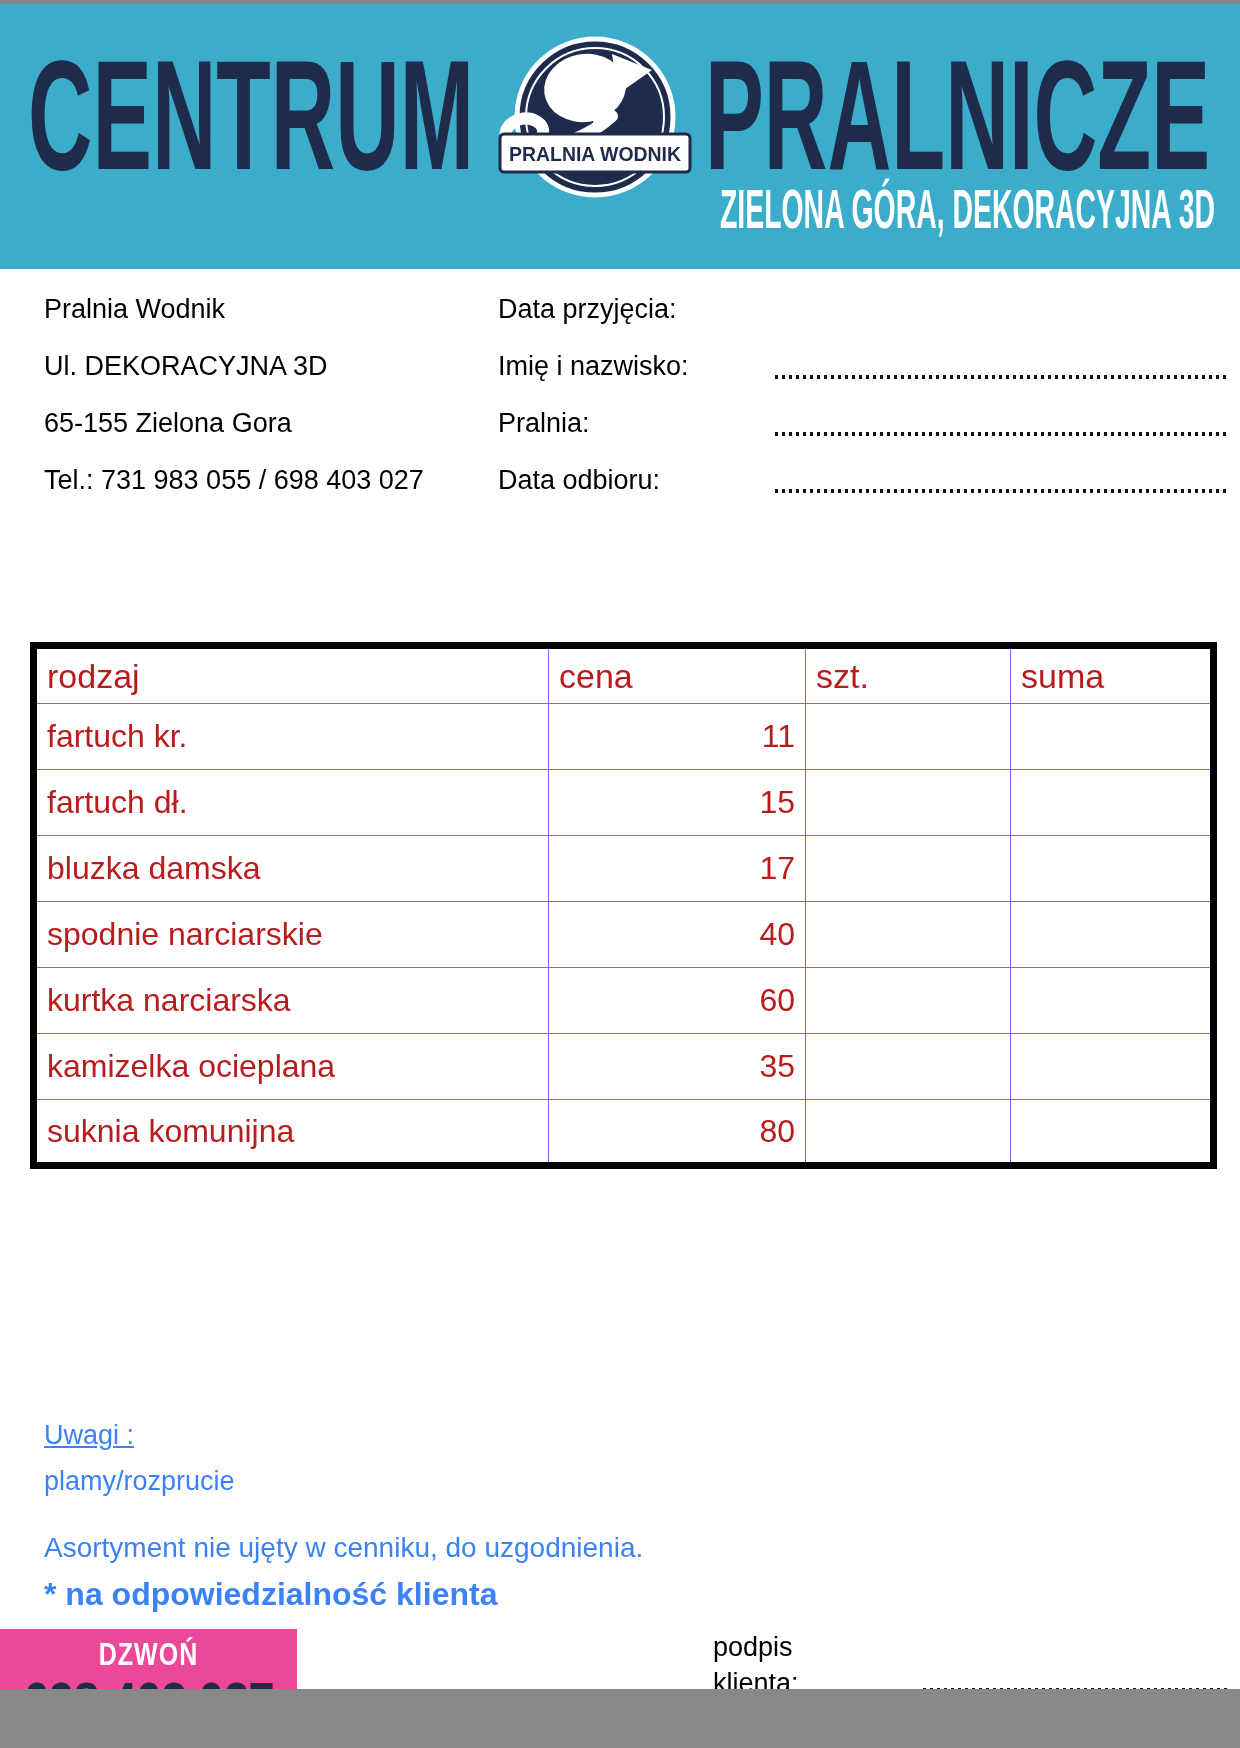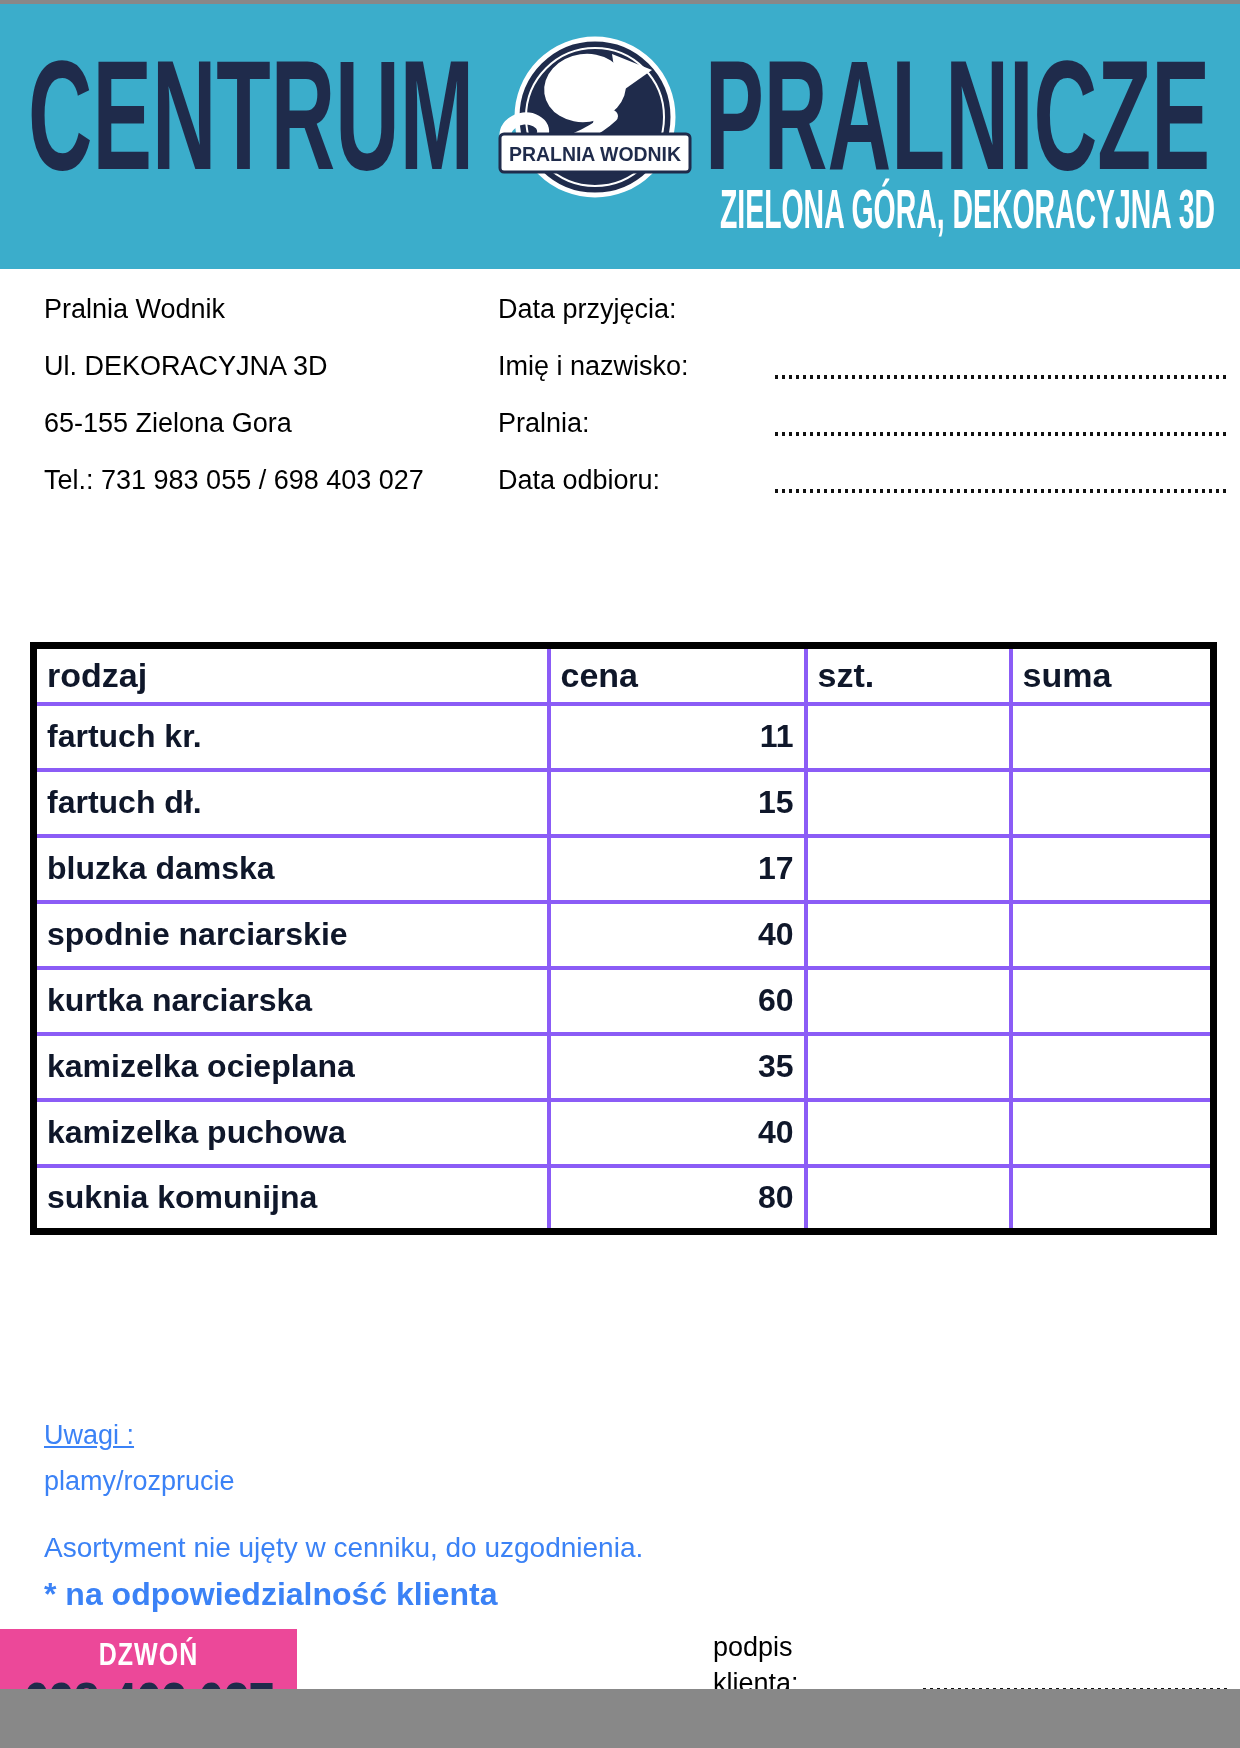--- a/index.html
+++ b/index.html
@@ -21,22 +21,22 @@
     position:absolute; height:4px;
     background:repeating-linear-gradient(to right,#111 0 3px,transparent 3px 7px);
   }
   .form-dots { left:775px; width:453px; }
   
   #price-table {
     position:absolute; left:30px; top:638px; width:1180px;
     border-collapse:collapse; table-layout:fixed;
   }
   #price-table th, #price-table td {
-    border:4px solid #8b5cf6; padding:0 10px; color:#0f172a;
-    font-weight:bold; overflow:hidden; white-space:nowrap;
+    border:1px solid #8b5cf6; padding:0 10px; color:#b91c1c;
+    font-weight:normal; overflow:hidden; white-space:nowrap;
   }
   #price-table { border:7px solid #000; }
   #price-table th { height:58px; font-size:34px; text-align:left; vertical-align:middle; }
   #price-table td { height:66px; font-size:32px; vertical-align:middle; }
   td.cell-name  { text-align:left; }
   td.cell-price { text-align:right; padding-right:16px; }
   .col-rodzaj { width:515px; } .col-cena { width:257px; }
   .col-szt { width:205px; } .col-suma { width:203px; }
   
   .note { position:absolute; left:44px; color:#3b82f6; white-space:nowrap; }
@@ -157,26 +157,20 @@
       <td></td>
       <td></td>
     </tr>
     <tr>
       <td class="cell-name">kamizelka ocieplana</td>
       <td class="cell-price">35</td>
       <td></td>
       <td></td>
     </tr>
     <tr>
-      <td class="cell-name">kamizelka puchowa</td>
-      <td class="cell-price">40</td>
-      <td></td>
-      <td></td>
-    </tr>
-    <tr>
       <td class="cell-name">suknia komunijna</td>
       <td class="cell-price">80</td>
       <td></td>
       <td></td>
     </tr>
   </tbody>
     </table>
 
   <div class="note" id="uwagi-label">Uwagi :</div>
   <div class="note" id="uwagi-value">plamy/rozprucie</div>

